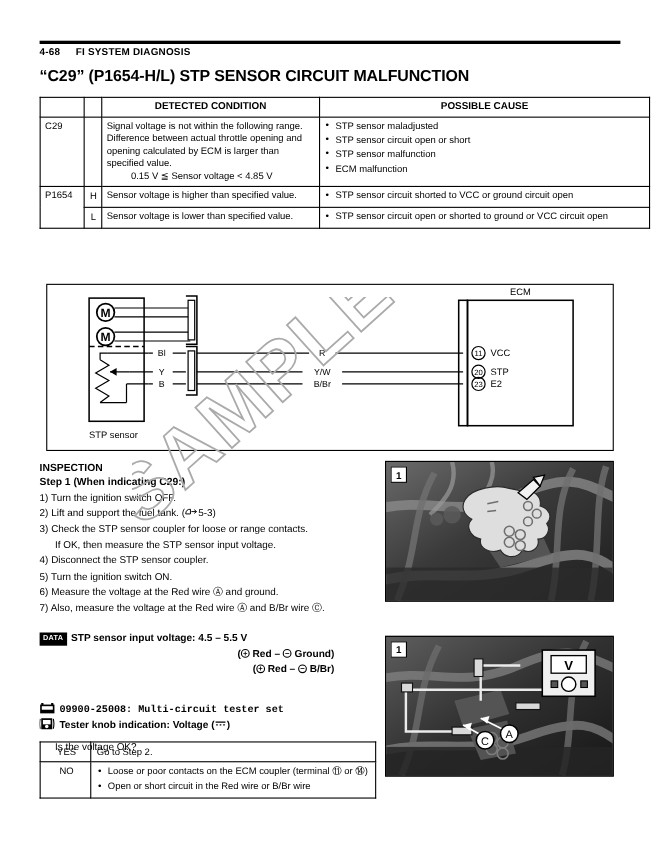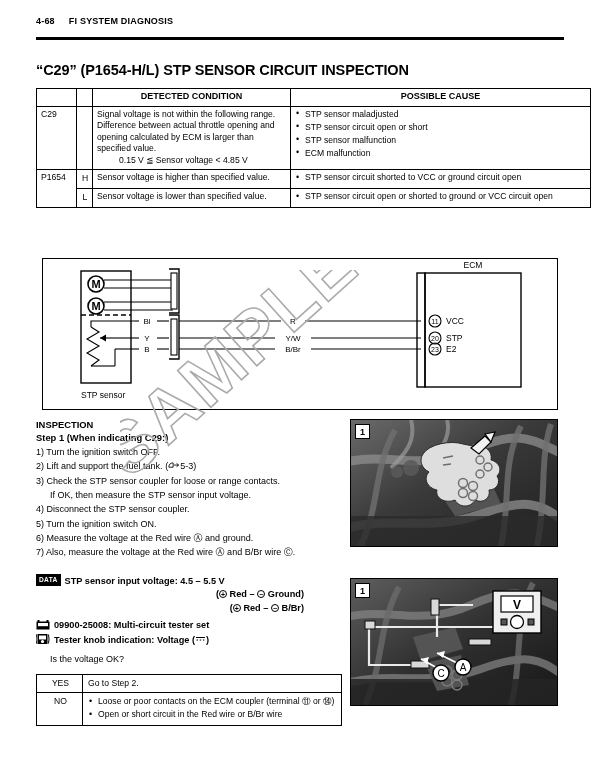--- a/index.html
+++ b/index.html
@@ -9,21 +9,21 @@
     background: #ffffff;
     font-family: "Liberation Sans", sans-serif;
     color: #000;
     position: relative;
     overflow: hidden;
   }
 
   
   .page-header {
     position: absolute;
-    left: 36px; top: 16px; width: 528px;
+    left: 36px; top: 42px; width: 528px;
     display: flex; align-items: center;
   }
   .hdr-page { font-size: 9px; font-weight: bold; letter-spacing: .2px; }
   .hdr-title { font-size: 9px; font-weight: bold; margin-left: 14px; letter-spacing: .2px; }
   .hdr-rule {
     position: absolute; left: 36px; top: 37px; width: 528px; height: 3px;
     background: #000;
   }
 
   
@@ -94,21 +94,21 @@
     display: inline-block; background: #000; color: #fff;
     font-size: 6.6px; font-weight: bold; letter-spacing: .3px;
     padding: 1px 3px 1.5px; vertical-align: 1.5px; margin-right: 4px;
   }
   .spec-sub { text-align: right; padding-right: 44px; }
   .pm {
     display: inline-block; width: 8px; height: 8px; line-height: 7px;
     border: 1px solid #000; border-radius: 50%;
     font-size: 7px; text-align: center; vertical-align: .5px; font-weight: bold;
   }
-  .tool-row { margin-top: 3px; }
+  .tool-row { margin-top: 23px; font-family: Liberation Mono, monospace; }
   .ico {
     display: inline-block; vertical-align: -2px; margin-right: 4px;
   }
   .question { margin-top: 6px; padding-left: 14px; font-weight: normal; font-size: 9px; }
   .dcsym {
     display: inline-block; width: 11px; vertical-align: 1px;
   }
 
   
   .yn-table {
@@ -150,21 +150,21 @@
 </style>
 </head>
 <body>
 
 <div class="page-header">
   <span class="hdr-page">4-68</span>
   <span class="hdr-title">FI SYSTEM DIAGNOSIS</span>
 </div>
 <div class="hdr-rule"></div>
 
-<div class="doc-title">“C29” (P1654-H/L) STP SENSOR CIRCUIT INSPECTION</div>
+<div class="doc-title">“C29” (P1654-H/L) STP SENSOR CIRCUIT MALFUNCTION</div>
 
 <table class="cond-table">
   <tbody>
       <tr>
     <th class="c-code"></th>
     <th class="c-hl"></th>
     <th class="c-det">DETECTED CONDITION</th>
     <th class="c-cause">POSSIBLE CAUSE</th>
   </tr>
 

